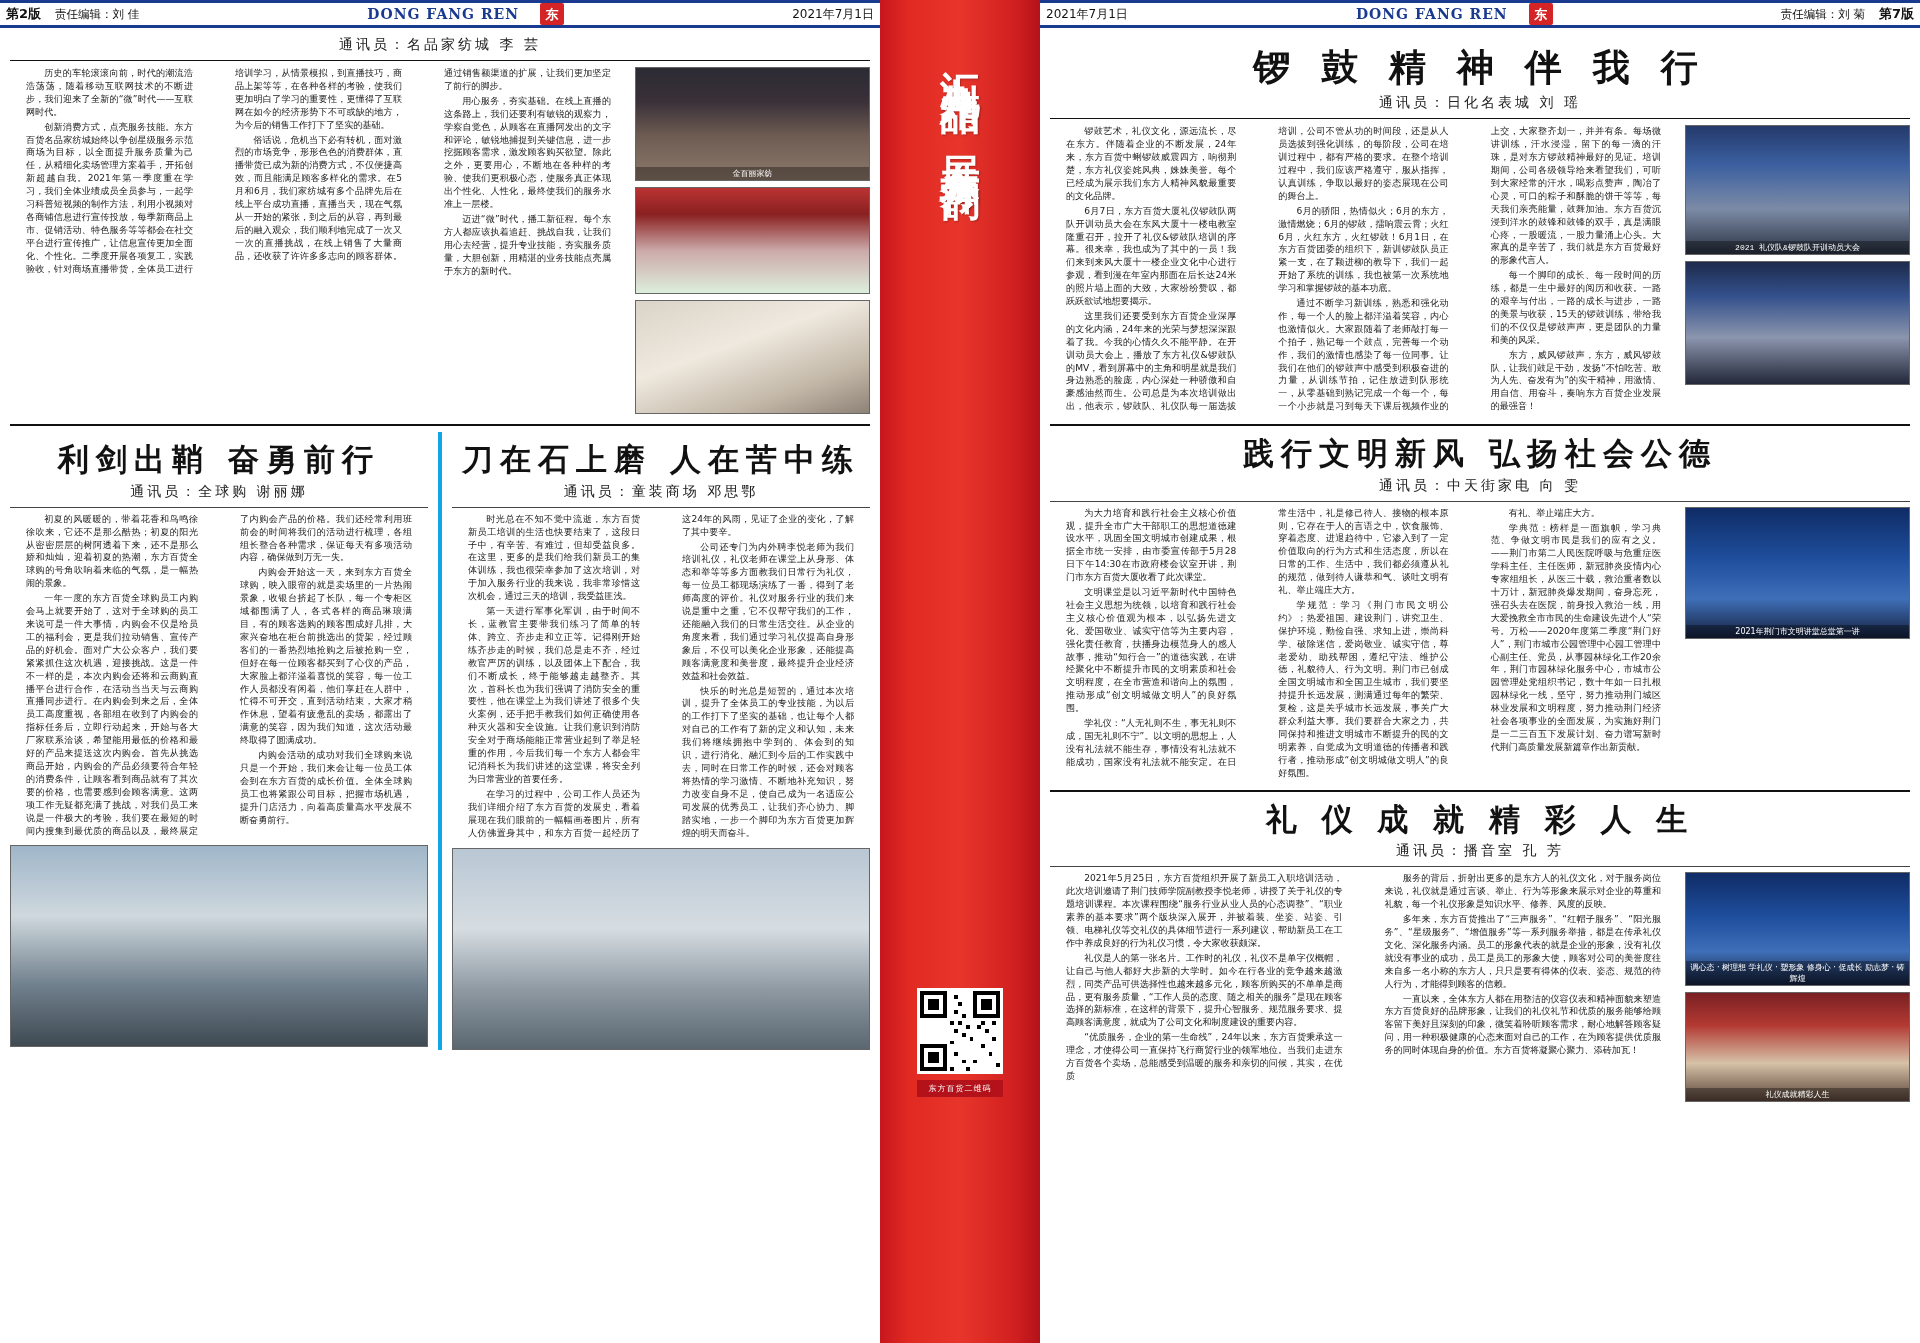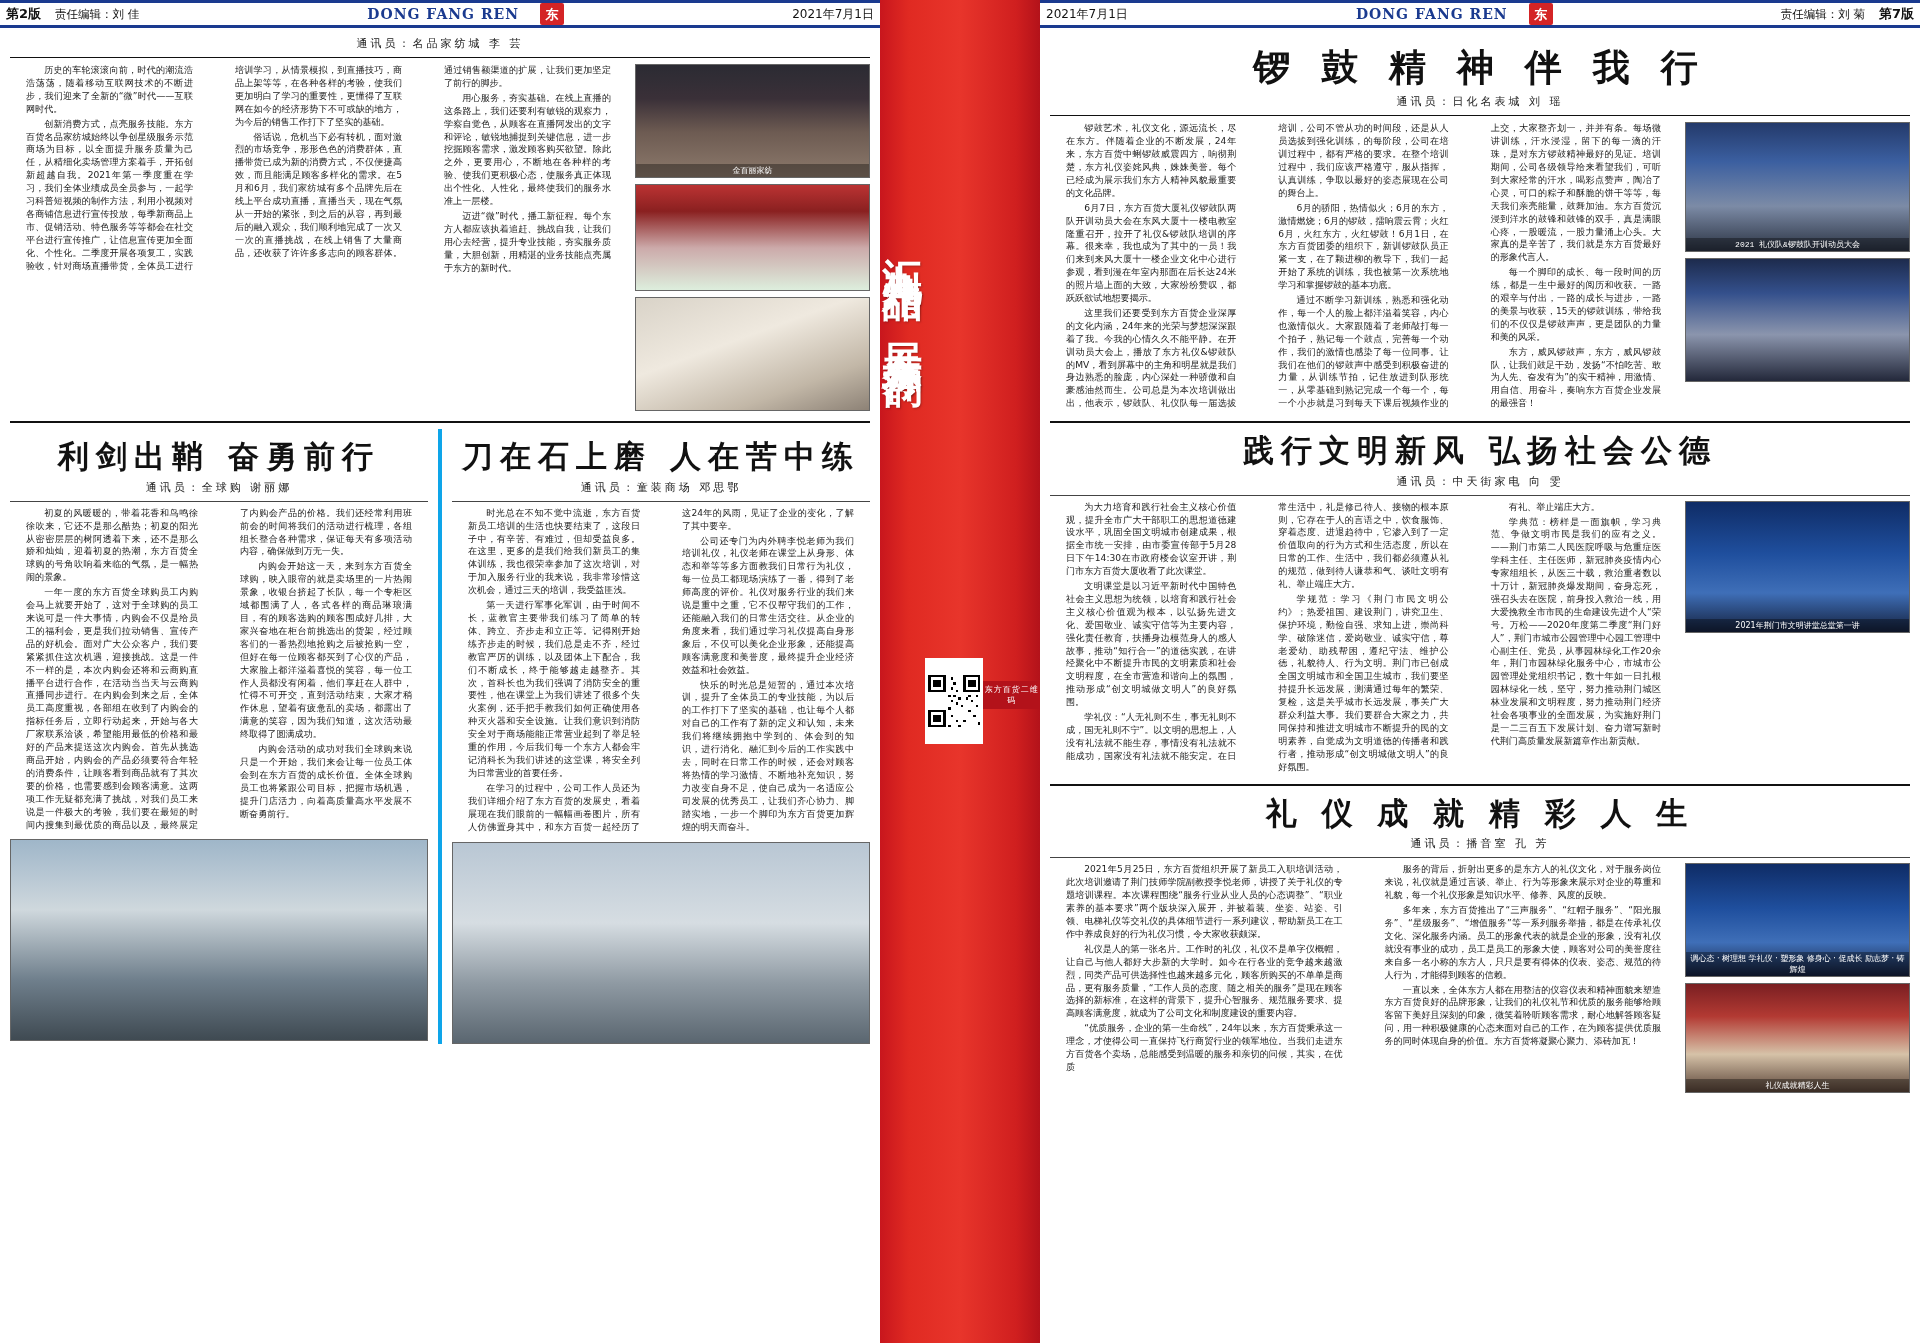--- a/index.html
+++ b/index.html
@@ -35,21 +35,21 @@
   .logo .mark{
     width:24px;height:22px;background:#d42426;border-radius:2px;
     display:flex;align-items:center;justify-content:center;
     color:#fff;font-size:13px;font-weight:bold;line-height:1;
   }
 
   
   .center-band{
     position:absolute;left:880px;top:0;width:160px;height:1343px;
     background:linear-gradient(90deg,#c8161d 0%,#e02a22 18%,#e8352b 50%,#d01f1f 85%,#b3121a 100%);
-    display:flex;flex-direction:row;align-items:center;
+    display:flex;flex-direction:column;align-items:center;
     box-sizing:border-box;padding-top:40px;
   }
   .band-title{
     color:#fff;font-family:"DejaVu Serif","Liberation Serif",serif;
     font-weight:bold;font-size:40px;line-height:1.12;
     writing-mode:vertical-rl;text-orientation:upright;
     letter-spacing:6px;height:930px;
     text-shadow:1px 1px 2px rgba(0,0,0,.25);
   }
   .qr-box{
@@ -63,21 +63,21 @@
 
   
   .col-wrap{padding:6px 10px 0 10px;box-sizing:border-box;}
   .headline{
     text-align:center;font-family:"DejaVu Serif","Liberation Serif",serif;
     font-weight:bold;color:#111;
   }
   .h-xl{font-size:37px;letter-spacing:9px;line-height:1.25;margin:10px 0 4px;}
   .h-lg{font-size:31px;letter-spacing:7px;line-height:1.25;margin:8px 0 4px;}
   .byline{
-    text-align:center;font-size:11px;color:#222;margin:2px 0 6px;letter-spacing:3px;
+    text-align:center;font-size:14px;color:#222;margin:2px 0 6px;letter-spacing:3px;
   }
   .rule{border:0;border-top:1.5px solid #111;margin:6px 0;}
   .rule-thin{border:0;border-top:1px solid #444;margin:5px 0;}
 
   .body-cols{
     font-size:9.1px;line-height:1.42;color:#1a1a1a;text-align:justify;
     font-family:"DejaVu Sans","Liberation Sans",sans-serif;
   }
   .body-cols p{margin:0 16px 2px;text-indent:2em;}
   .cols-2{column-count:2;column-gap:10px;}

